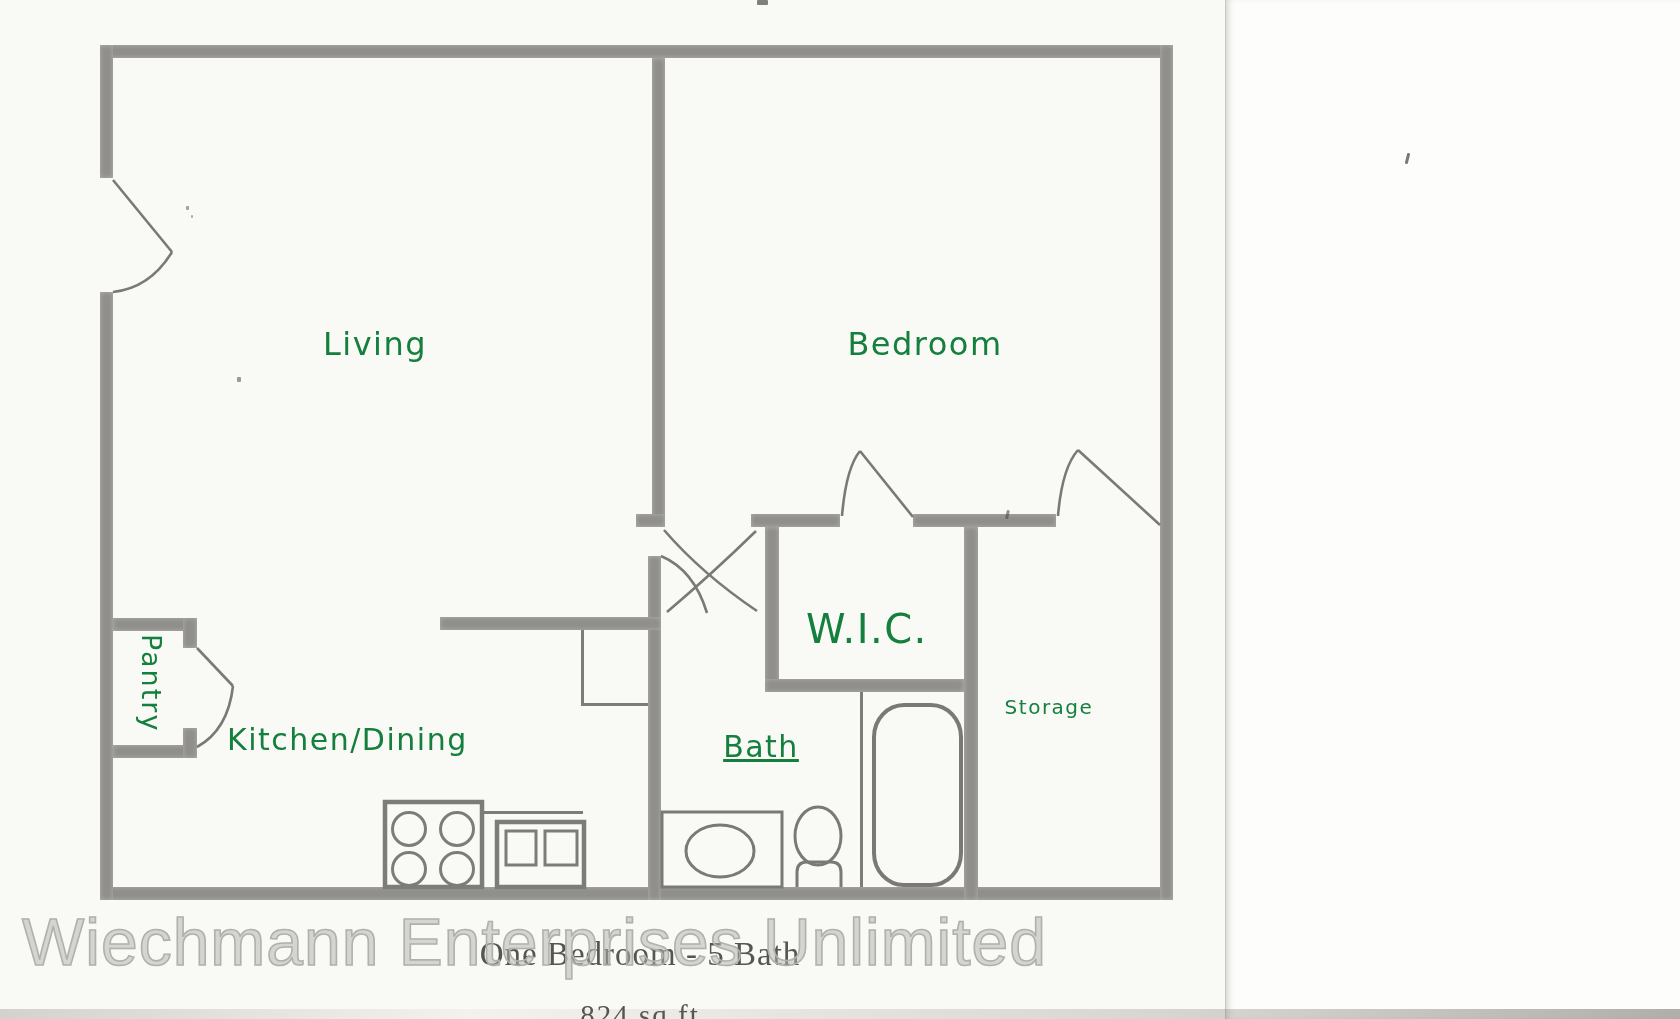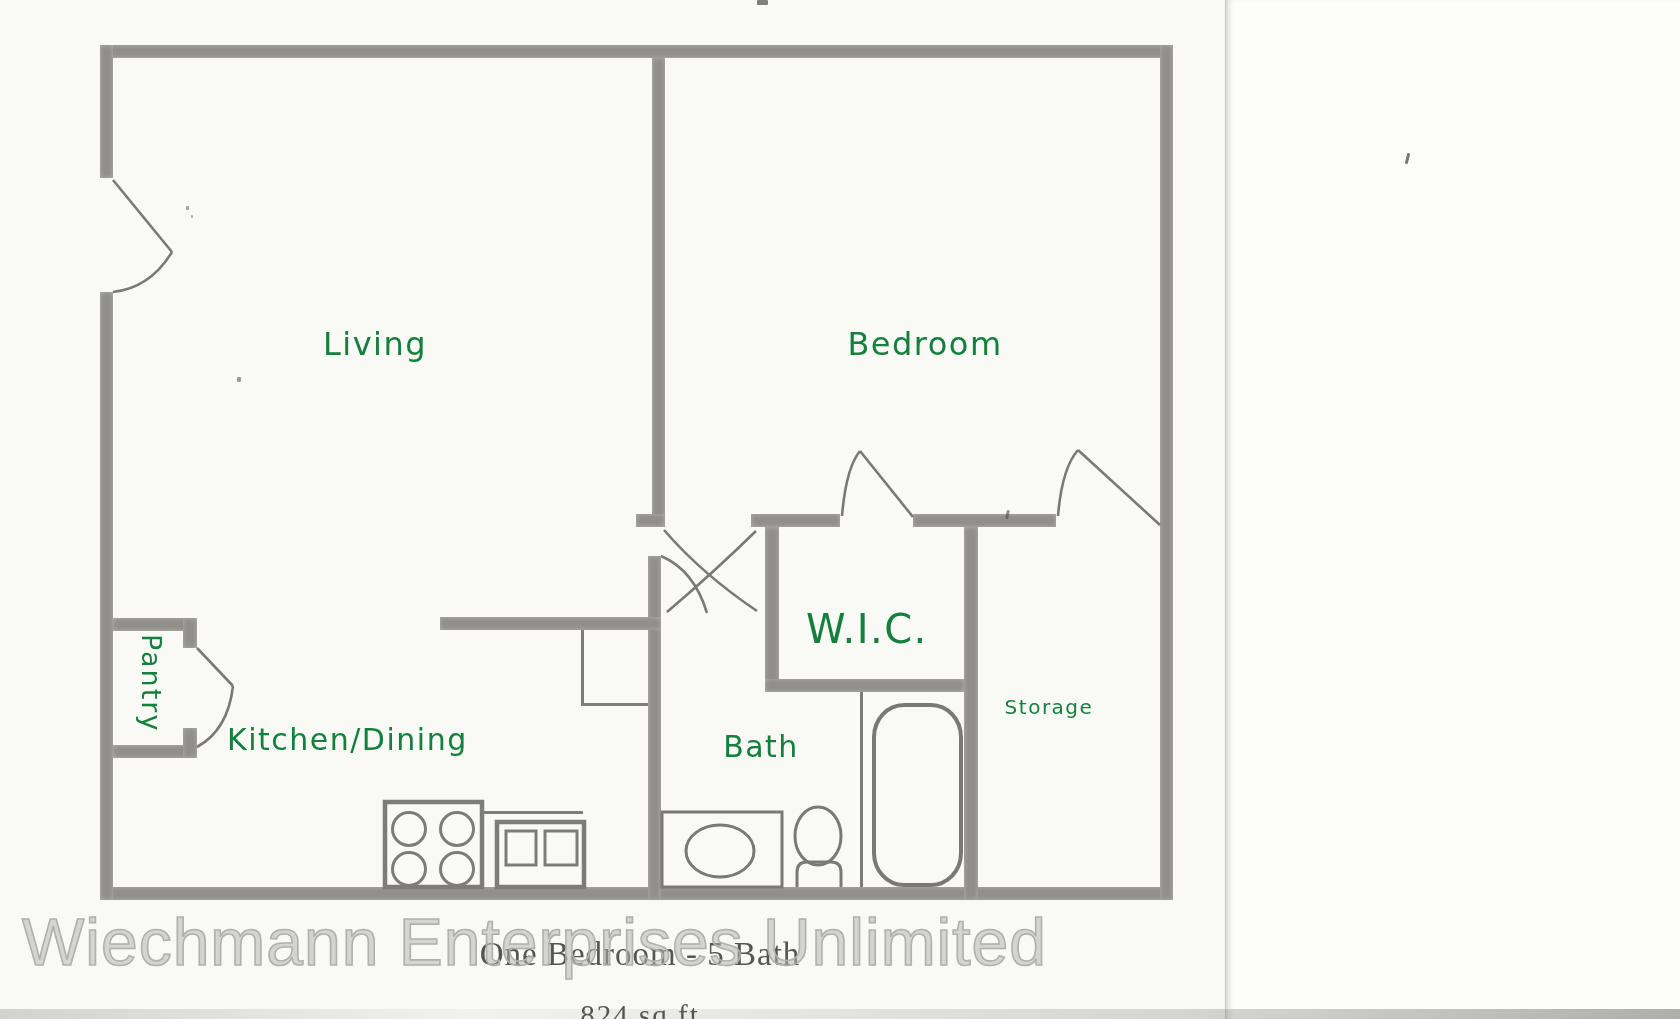--- a/index.html
+++ b/index.html
@@ -14,21 +14,21 @@
   .thinline{position:absolute;background:#7d7c77;}
   
   .room-label{
     position:absolute;color:#15803d;letter-spacing:1.5px;
     font-family:"DejaVu Sans",sans-serif;text-align:center;white-space:nowrap;
   }
   .lbl-living{left:300px;top:325px;width:150px;font-size:32px;}
   .lbl-bedroom{left:845px;top:325px;width:160px;font-size:32px;}
   .lbl-wic{left:806px;top:606px;width:120px;font-size:40px;}
   .lbl-storage{left:969px;top:695px;width:160px;font-size:20px;}
-  .lbl-bath{left:701px;top:729px;width:120px;font-size:30px;}
+  .lbl-bath{left:701px;top:729px;width:120px;font-size:30px;text-decoration:underline;}
   .lbl-kitchen{left:227px;top:722px;width:220px;font-size:30px;}
   .lbl-pantry{
     left:136px;top:634px;font-size:27px;letter-spacing:2px;
     writing-mode:vertical-rl;
   }
   
   .caption{position:absolute;left:240px;width:800px;text-align:center;
     color:#565651;font-family:"Liberation Serif",serif;z-index:3;}
   .caption-type{top:936px;font-size:33px;letter-spacing:1px;}
   .caption-area{top:999px;font-size:29px;letter-spacing:2px;}

